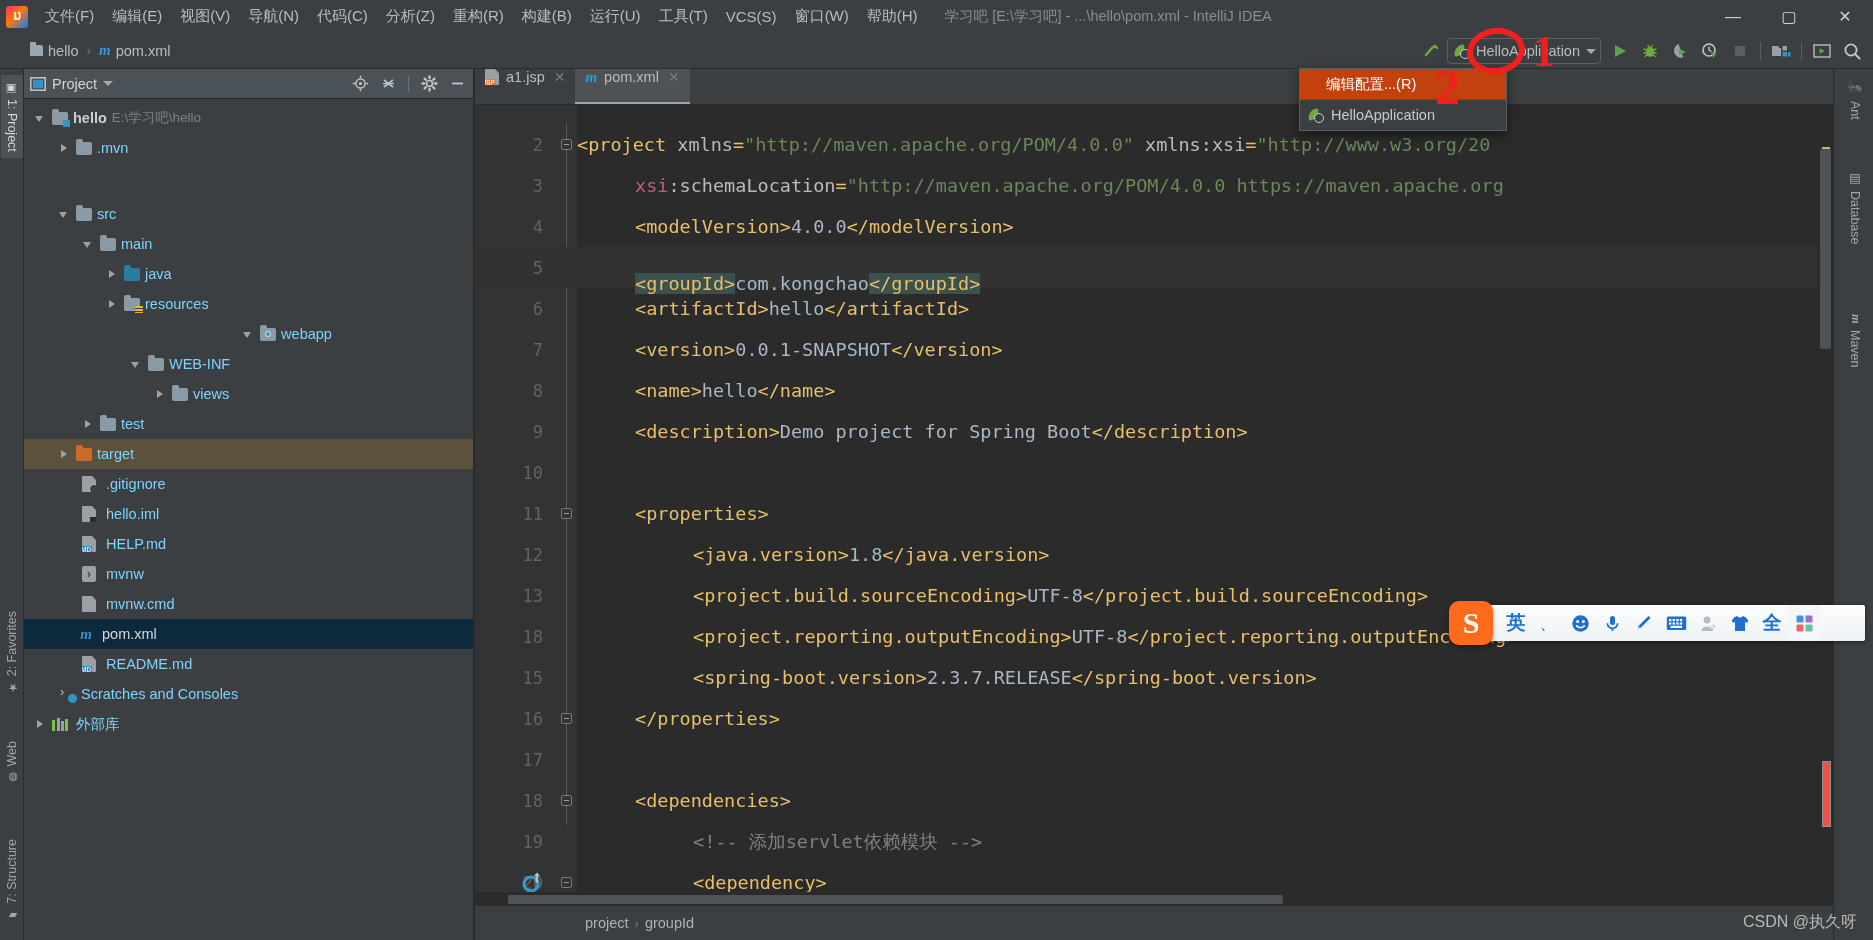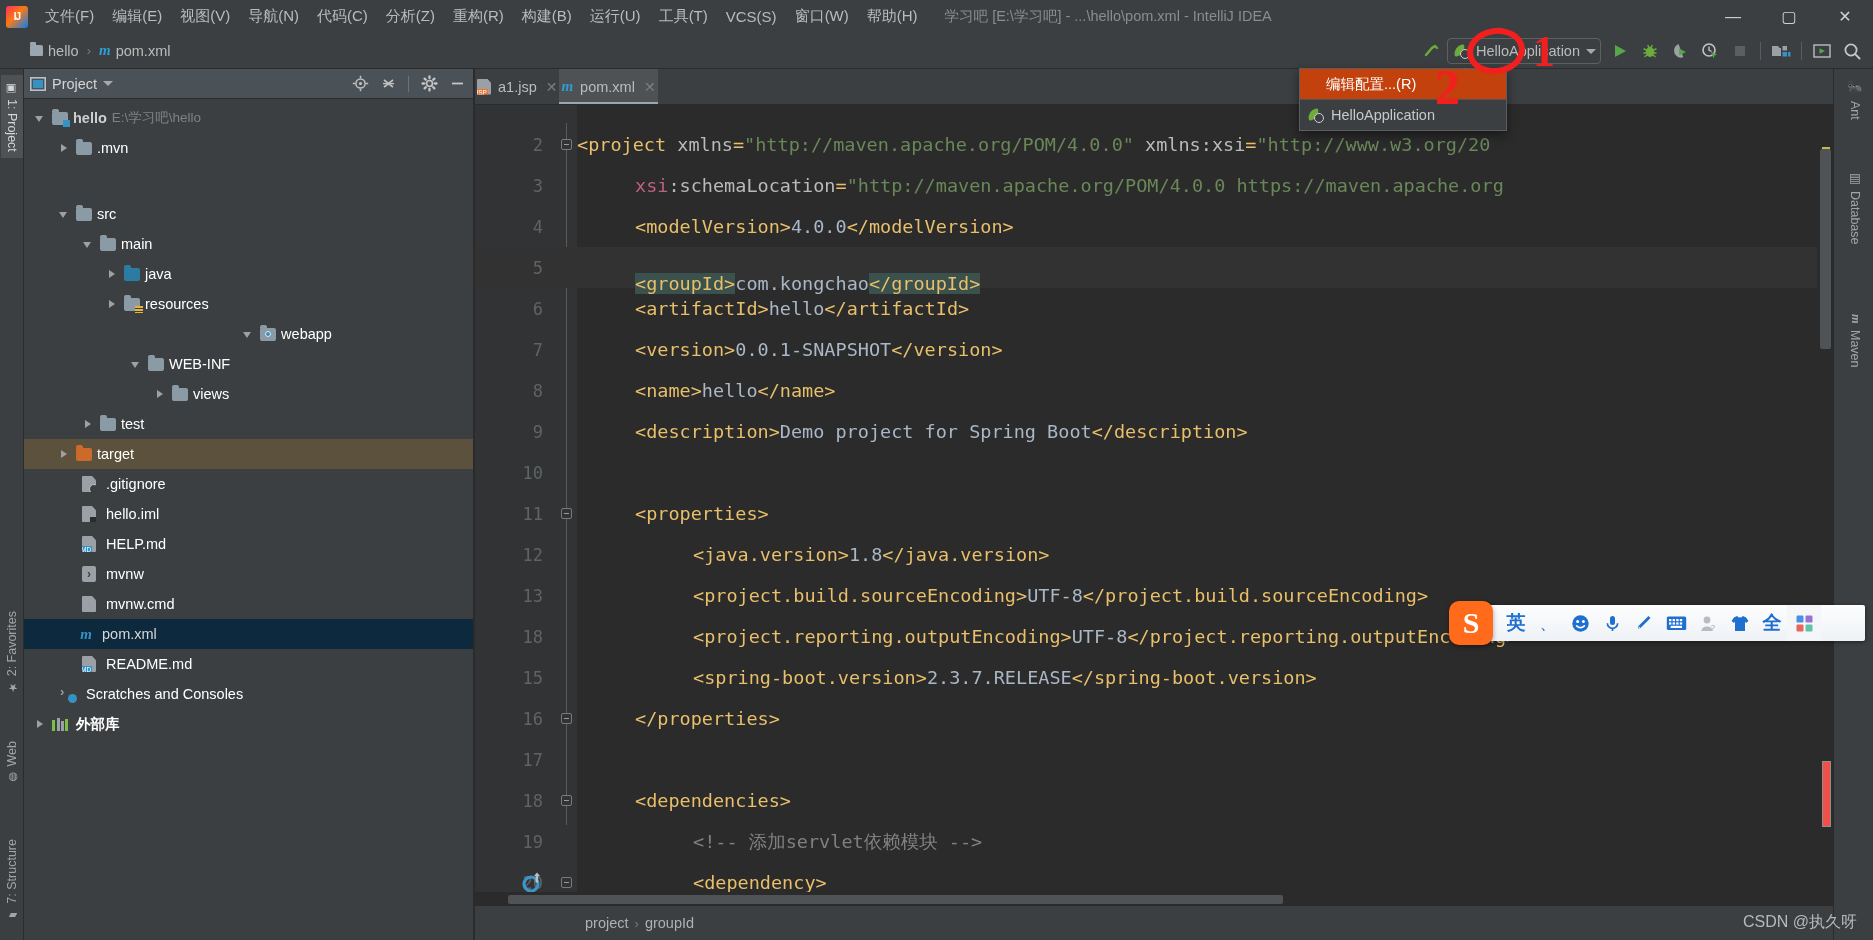--- a/index.html
+++ b/index.html
@@ -198,21 +198,21 @@
   .fileico.iml::after{
     content:""; position:absolute; right:-1px; bottom:0px; width:7px; height:5px;
     background:#2b2b2b;
   }
   .fileico.sh {
     background:#9aa0a6; clip-path:none; border-radius:2px;
     display:flex; align-items:center; justify-content:center;
   }
   .fileico.sh::after{ content:"›"; color:#3c3f41; font-size:12px; font-weight:bold; line-height:1;}
   .fileico.cmd { background:#9aa0a6; }
-  .node-name { color:#ffffff; }
+  .node-name { color:#7dd3fc; }
   .node-name.bold { font-weight: bold; color:#cfcfcf; }
   .node-path { color:#808080; font-size:13.5px; }
   .pom-m {
     width:16px; flex:none; color:#3592c4; font-size:15px; font-weight:bold;
     font-style:italic; font-family:"Liberation Serif",serif; text-align:center;
   }
   .scratch-ico { width:16px; height:14px; flex:none; position:relative; }
   .scratch-ico::before{
     content:"›"; position:absolute; left:0; top:-3px; color:#9aa0a6; font-size:13px; font-weight:bold;
   }
@@ -237,21 +237,21 @@
   .editor-wrap {
     position: absolute; left: 475px; top: 69px; right: 40px; bottom: 0;
     background: #2b2b2b;
   }
   .tabs {
     position:absolute; left:0; top:0; right:0; height:36px;
     background:#3c3f41; display:flex; align-items:stretch;
     border-bottom: 1px solid #2b2b2b; z-index: 20;
   }
   .tab {
-    display:flex; align-items:center; gap:7px; padding:0 2px;
+    display:flex; align-items:flex-start; gap:7px; padding:0 10px;
     color:#bbbbbb; font-size:14.5px; position:relative;
   }
   .tab.active { background:#4e5254; }
   .tab.active::after{
     content:""; position:absolute; left:0; right:0; bottom:0; height:2px; background:#9aa7b0;
   }
   .tab-x { color:#7d7d7d; font-size:14px; margin-left:2px; }
   .jsp-ico{
     width:14px; height:16px; position:relative; background:#9aa0a6; border-radius:1px;
     clip-path: polygon(0 0, 72% 0, 100% 26%, 100% 100%, 0 100%);
@@ -698,24 +698,24 @@
         <span class="node-name" style="margin-left:3px;color:#d6d6d6;">pom.xml</span>
       </div>
 
       <div class="row" style="padding-left:58px;">
         <span class="fileico md"></span>
         <span class="node-name" style="margin-left:5px">README.md</span>
       </div>
 
       <div class="row" style="padding-left:36px;">
         <span class="scratch-ico"></span>
-        <span class="node-name" style="margin-left:5px">Scratches and Consoles</span>
-      </div>
-
-      <div class="row" style="padding-left:10px;font-weight:bold;">
+        <span class="node-name" style="">Scratches and Consoles</span>
+      </div>
+
+      <div class="row" style="padding-left:10px;">
         <span class="arrow closed"></span>
         <span class="lib-ico"></span>
         <span class="node-name" style="margin-left:3px">外部库</span>
       </div>
 
     </div>
   </div>
   <div class="proj-resize"></div>
 
   <div class="editor-wrap">

